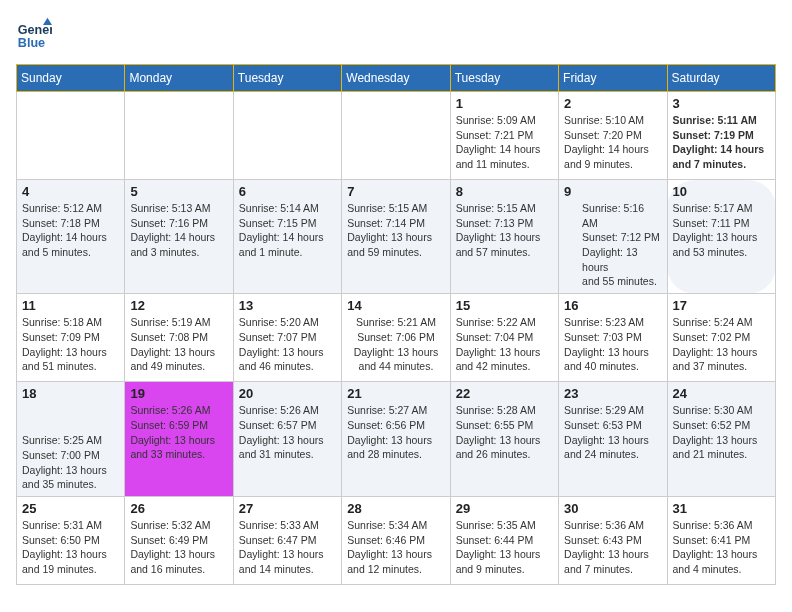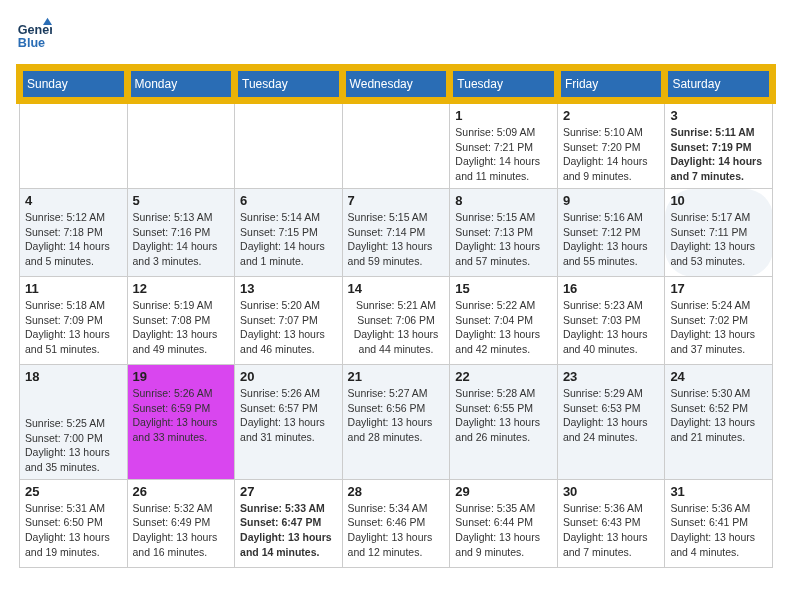--- a/index.html
+++ b/index.html
@@ -42,21 +42,21 @@
       border-collapse: collapse;
       font-size: 11px;
     }
     .calendar th {
       background: #2a6db5;
       color: #fff;
       padding: 6px 4px;
       text-align: left;
       font-size: 12px;
       font-weight: normal;
-      border: 7px solid #eab308;
+      border: 1px solid #eab308;
     }
     .calendar td {
       border: 1px solid #ccc;
       vertical-align: top;
       padding: 4px 5px;
       width: 108px;
       height: 88px;
       background: #fff;
     }
     .calendar tr:nth-child(even) td {
@@ -170,21 +170,21 @@
         </td>
         <td style="background: rgb(240, 244, 248);">
           <span class="day-num">8</span>
           <div class="day-info" style="white-space: pre-line;">Sunrise: 5:15 AM
 Sunset: 7:13 PM
 Daylight: 13 hours
 and 57 minutes.</div>
         </td>
         <td style="background: rgb(240, 244, 248);">
           <span class="day-num">9</span>
-          <div class="day-info" style="white-space: pre-line;">Sunrise: 5:16 AM
+          <div class="day-info" style="white-space: pre-line; margin-left: 18px;">Sunrise: 5:16 AM
 Sunset: 7:12 PM
 Daylight: 13 hours
 and 55 minutes.</div>
         </td>
         <td style="background: rgb(240, 244, 248); border-radius: 28px;">
           <span class="day-num">10</span>
           <div class="day-info" style="white-space: pre-line;">Sunrise: 5:17 AM
 Sunset: 7:11 PM
 Daylight: 13 hours
 and 53 minutes.</div>
@@ -302,21 +302,21 @@
         </td>
         <td>
           <span class="day-num">26</span>
           <div class="day-info" style="white-space: pre-line;">Sunrise: 5:32 AM
 Sunset: 6:49 PM
 Daylight: 13 hours
 and 16 minutes.</div>
         </td>
         <td>
           <span class="day-num">27</span>
-          <div class="day-info" style="white-space: pre-line; font-weight: bold;">Sunrise: 5:33 AM
+          <div class="day-info" style="white-space: pre-line;">Sunrise: 5:33 AM
 Sunset: 6:47 PM
 Daylight: 13 hours
 and 14 minutes.</div>
         </td>
         <td>
           <span class="day-num">28</span>
           <div class="day-info" style="white-space: pre-line;">Sunrise: 5:34 AM
 Sunset: 6:46 PM
 Daylight: 13 hours
 and 12 minutes.</div>

